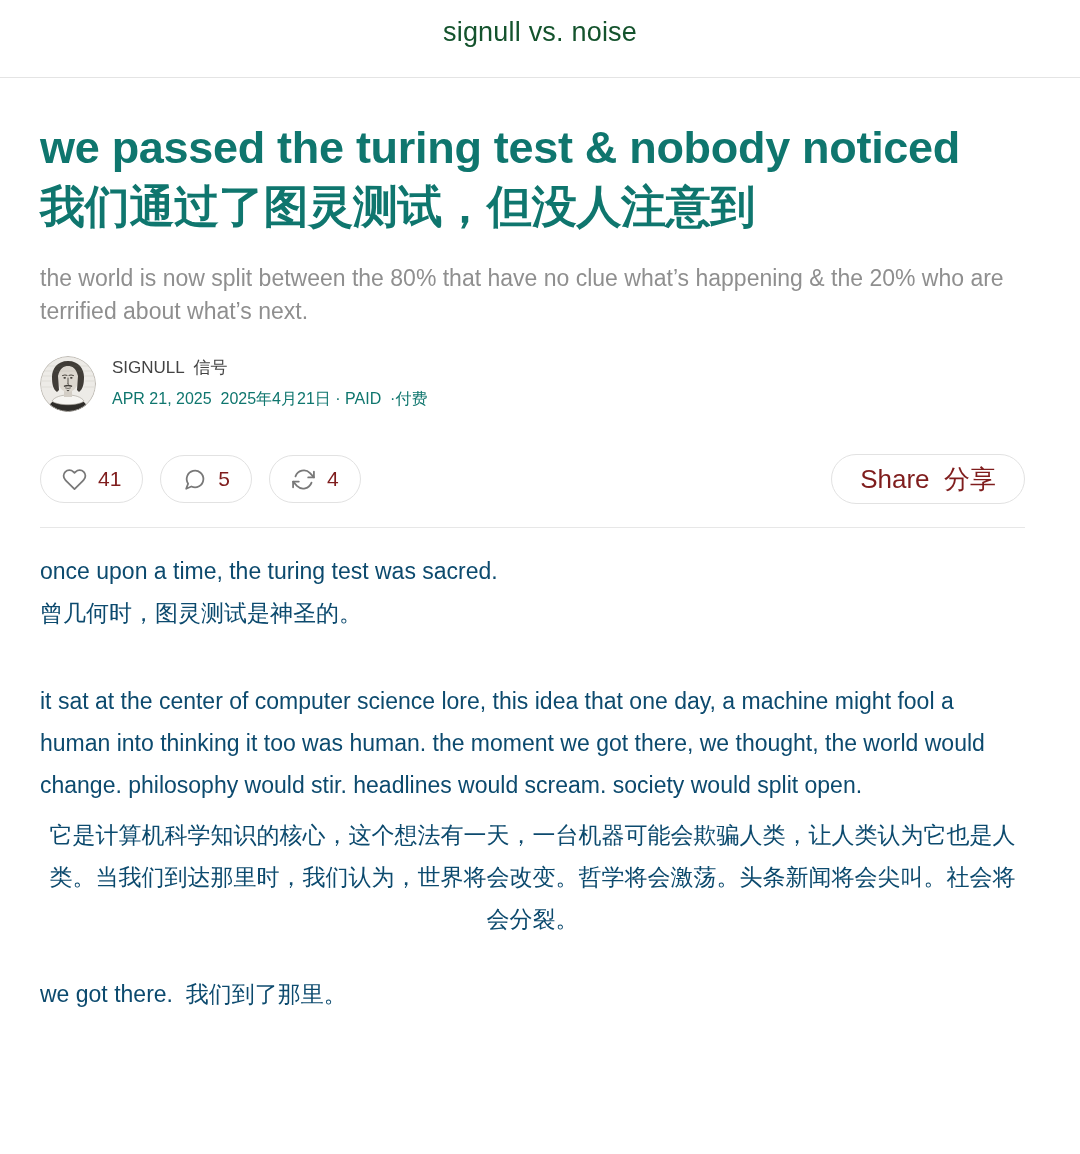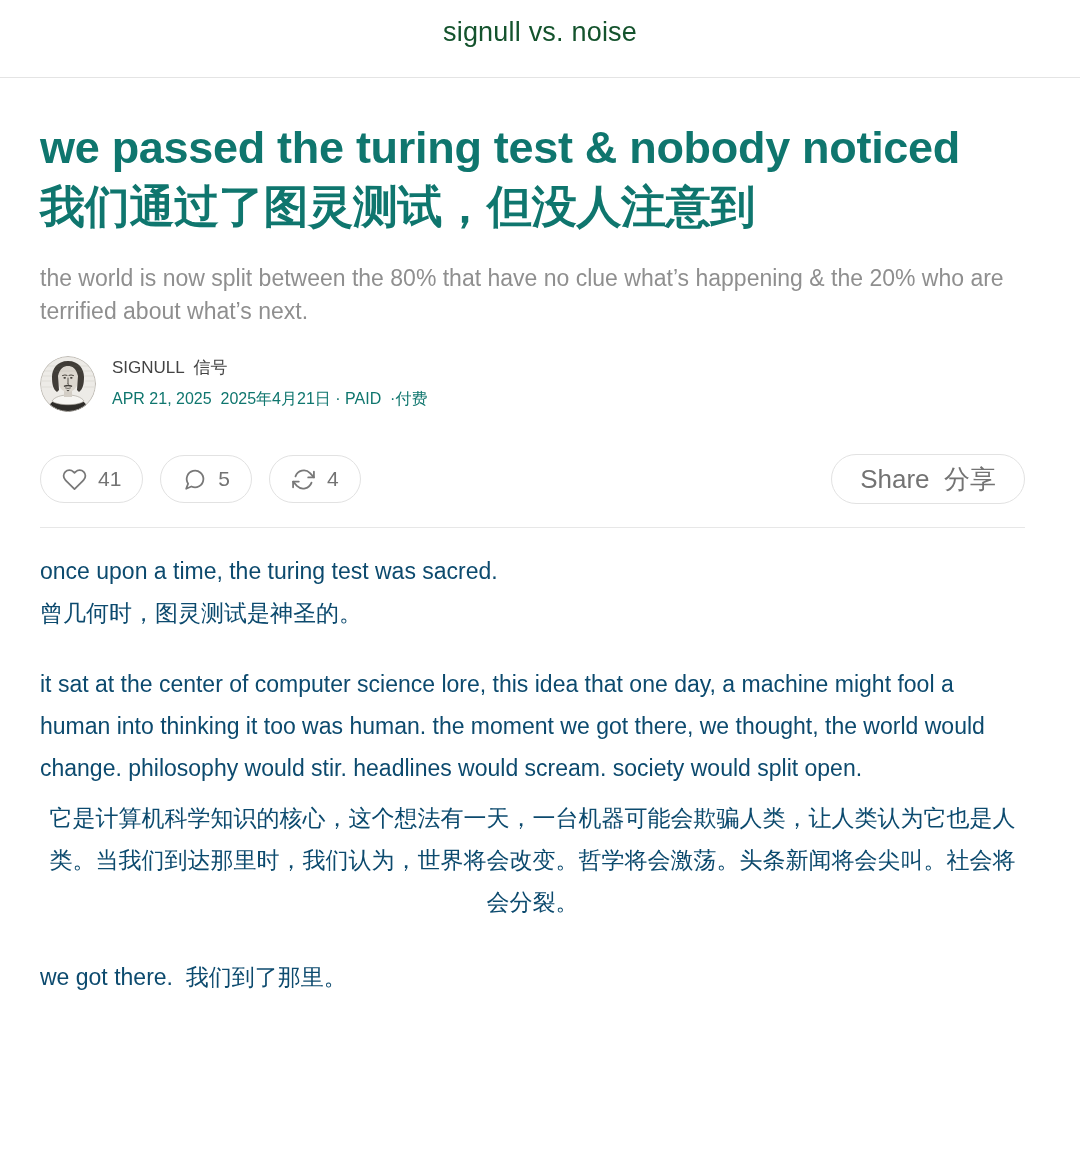--- a/index.html
+++ b/index.html
@@ -86,21 +86,21 @@
   }
   .pill {
     display: inline-flex;
     align-items: center;
     gap: 11px;
     height: 48px;
     padding: 0 21px;
     border: 1px solid #e2e2e2;
     border-radius: 999px;
     background: #ffffff;
-    color: #737373;
+    color: #7f1d1d;
     font-size: 21px;
     font-family: inherit;
     cursor: pointer;
   }
   .pill svg {
     width: 25px; height: 25px;
     stroke: #787878;
     fill: none;
     stroke-width: 1.7;
     stroke-linecap: round;
@@ -121,21 +121,21 @@
   }
 
   
   .post-body {
     margin-top: 22px;
     font-size: 23px;
     line-height: 42px;
     color: #0c4a6e;
   }
   .post-body p { margin: 0; }
-  .post-body p.p1-zh { margin-bottom: 29px; }
+  .post-body p.p1-zh { margin-bottom: 46px; }
   .post-body p.p2-en { margin-bottom: 8px; }
   .post-body p.p2-zh { margin-bottom: 33px; text-align: center; }
   .post-body p.p3 { white-space: pre-wrap; }
 </style>
 </head>
 <body>
 
 <header class="site-header">
   <div class="site-title">signull vs. noise</div>
 </header>

